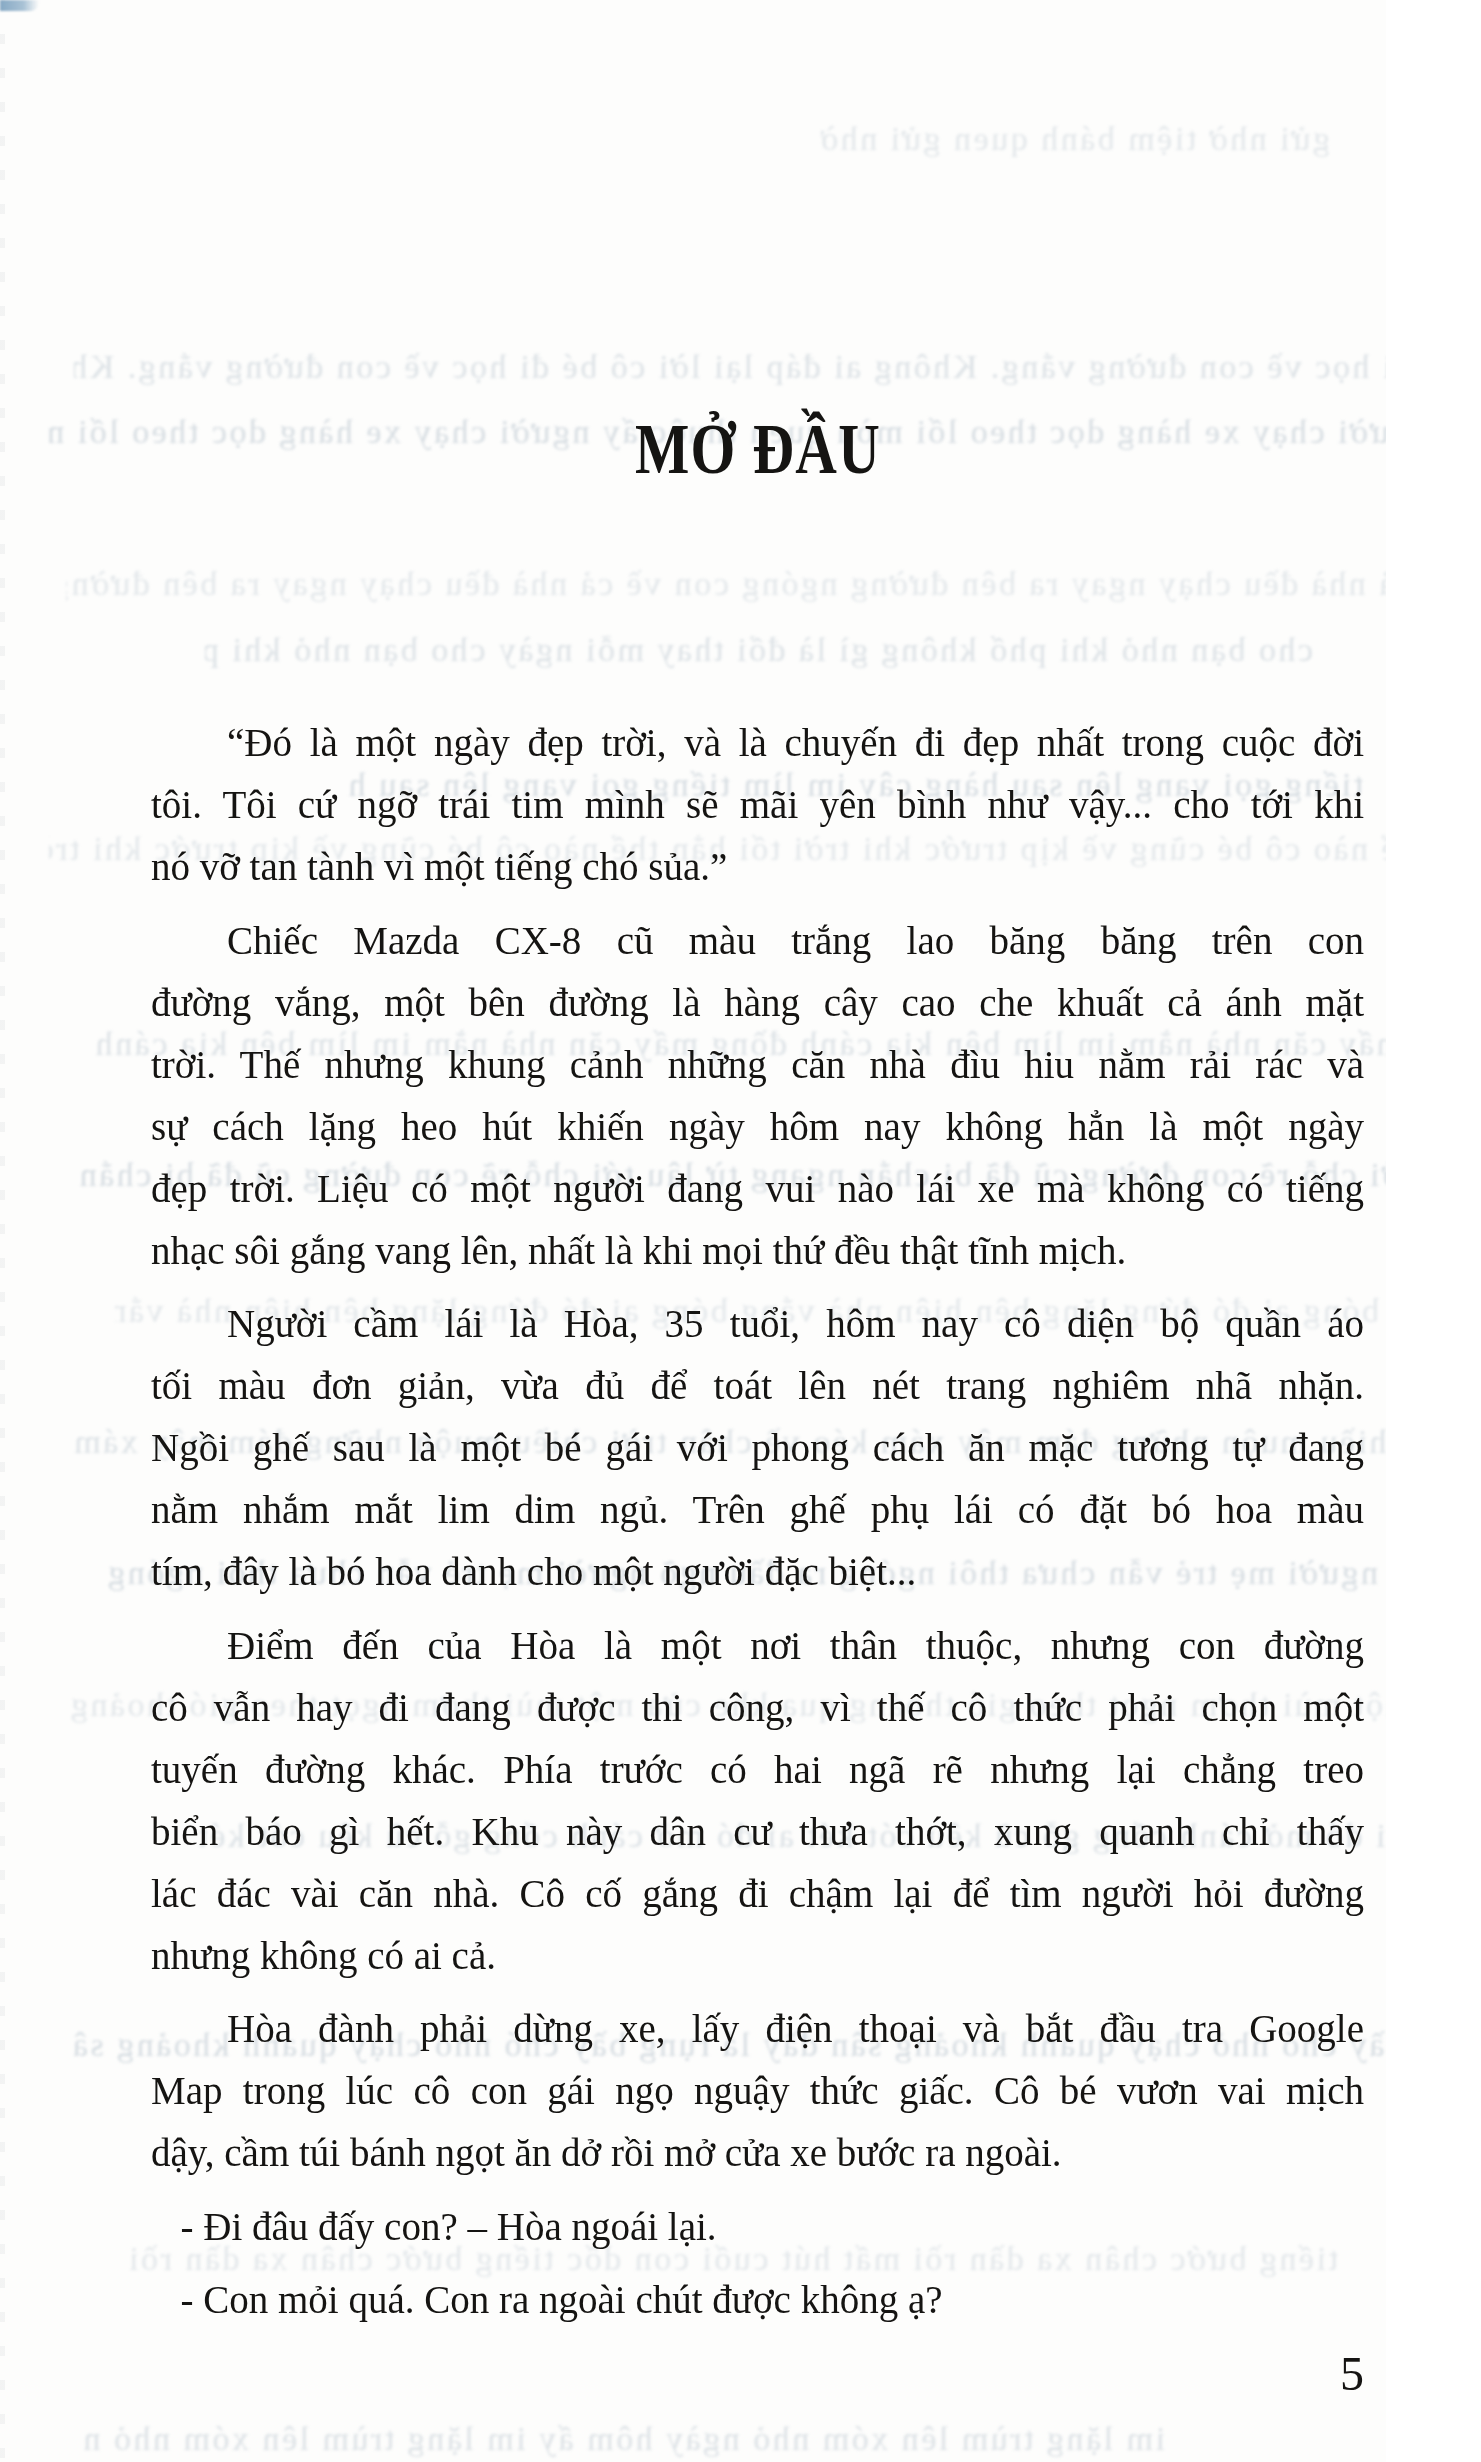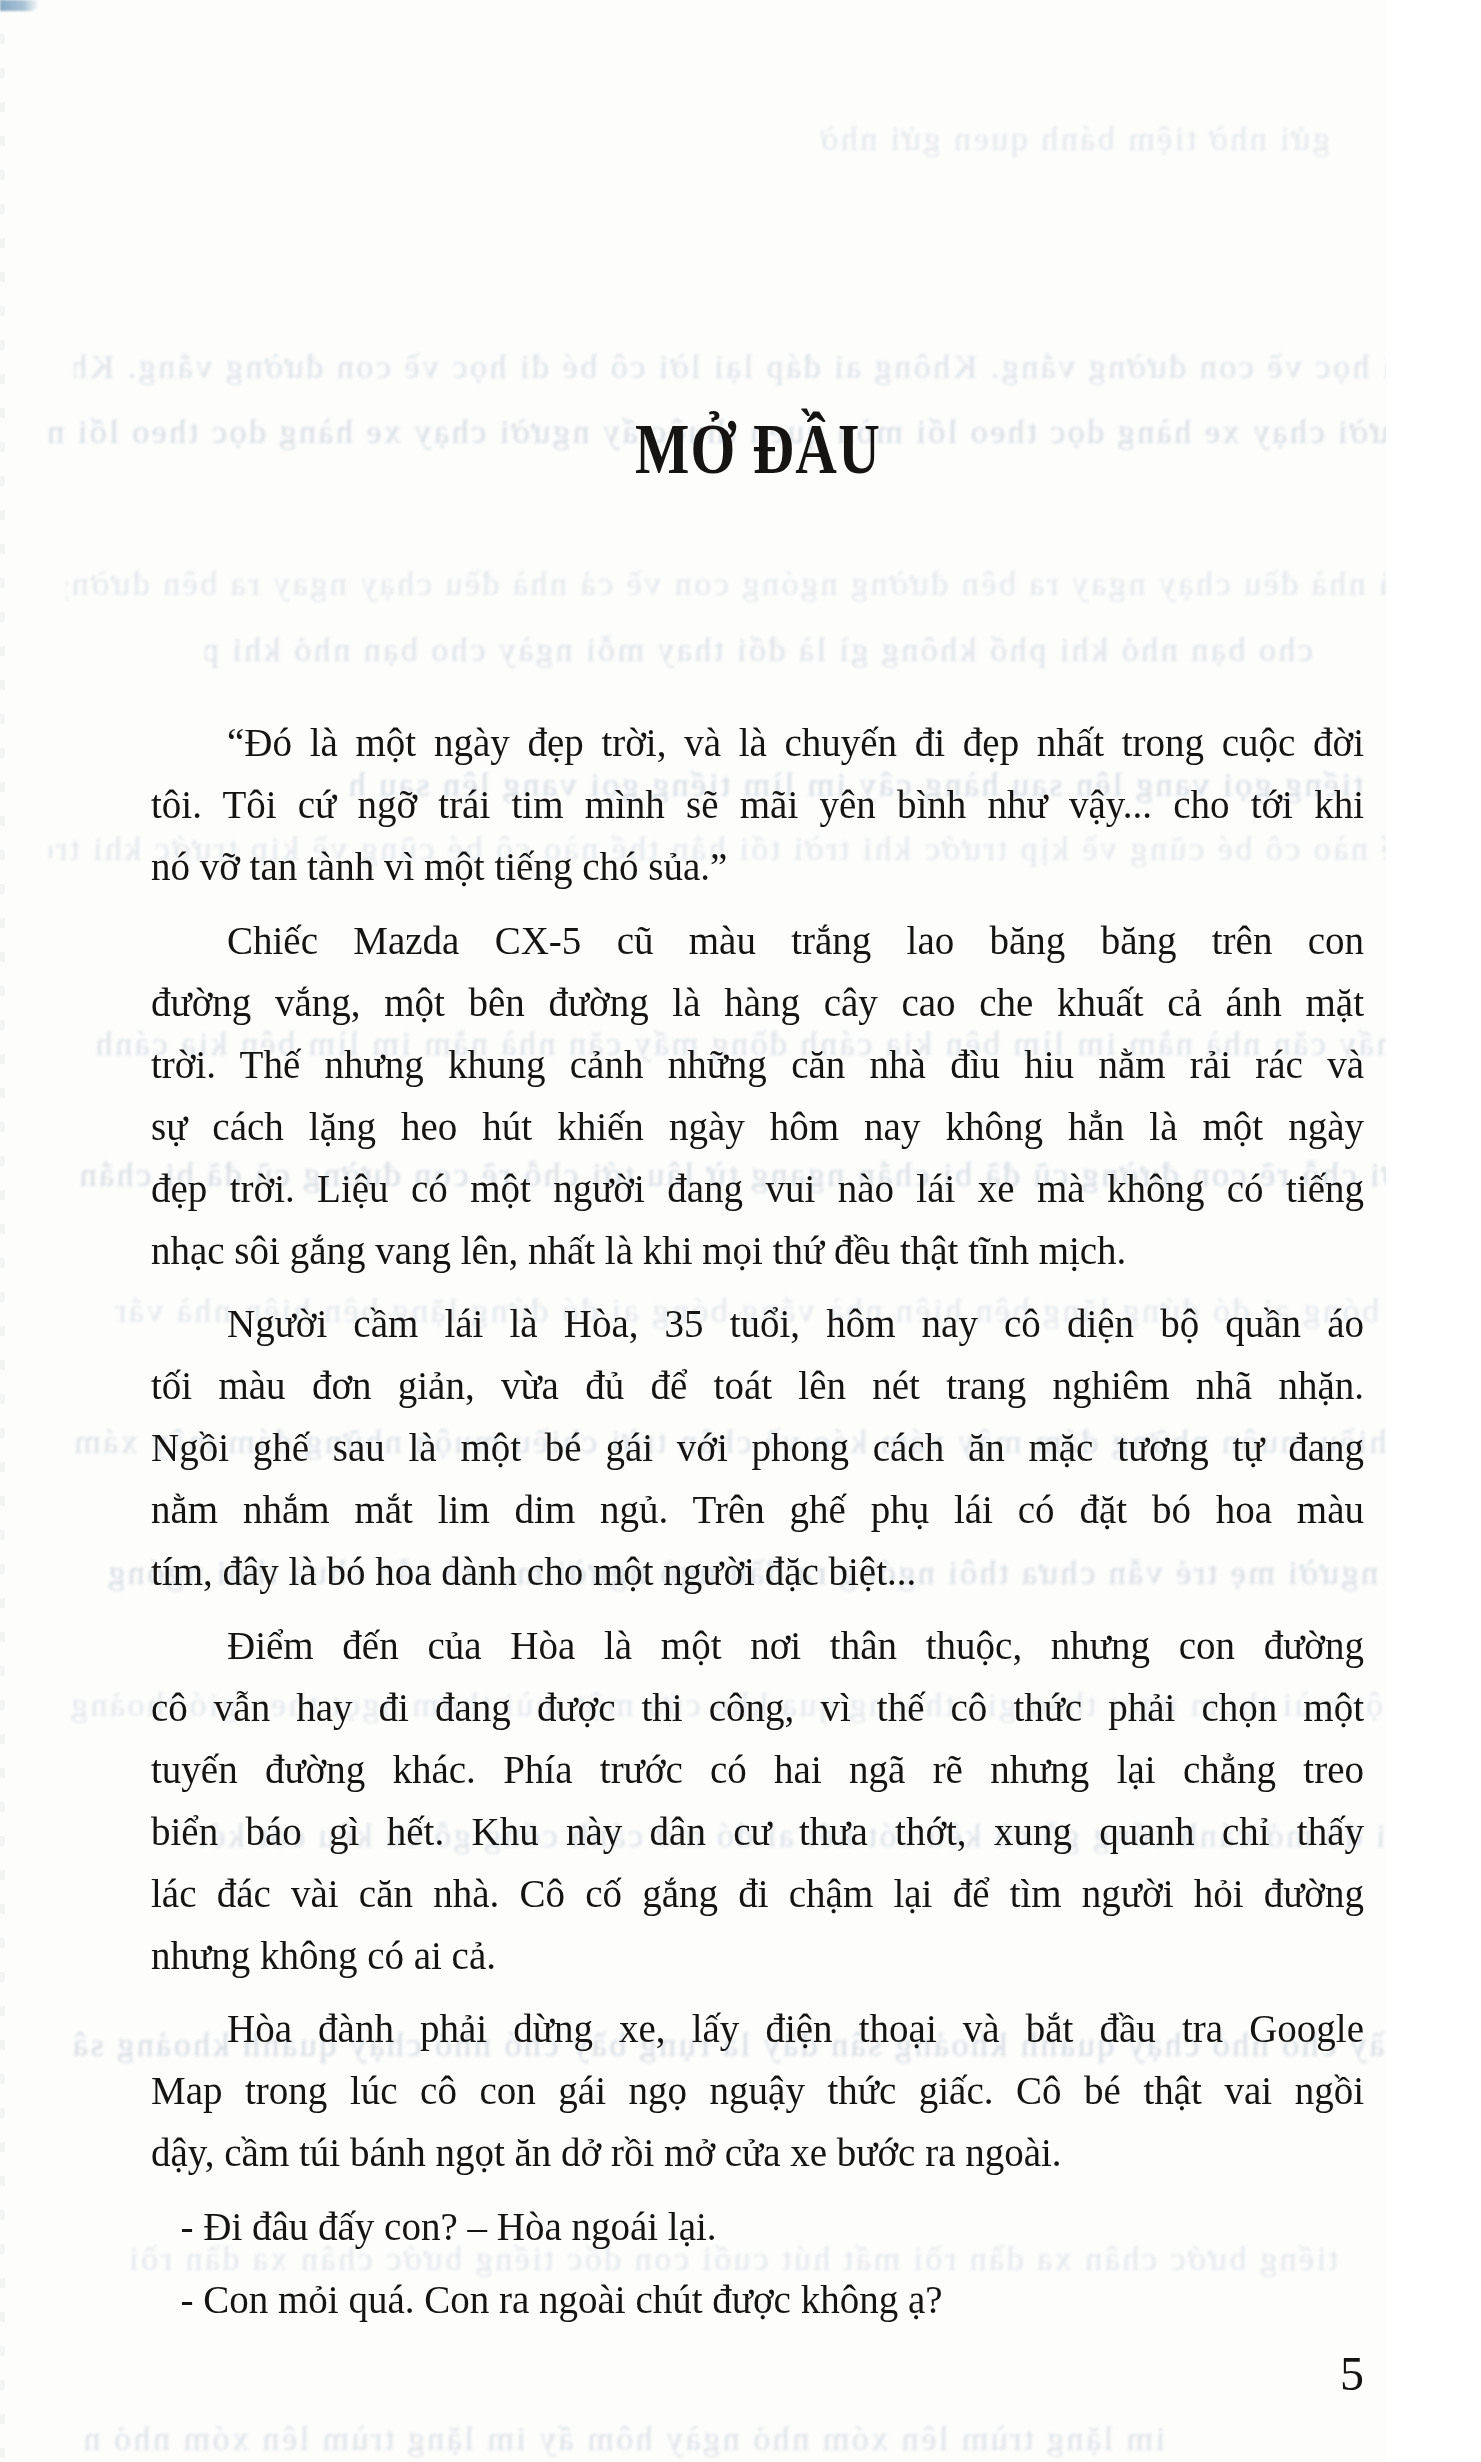--- a/index.html
+++ b/index.html
@@ -129,21 +129,21 @@
 
   <h1 class="title">MỞ ĐẦU</h1>
 
   <main class="textblock" id="content">
       <div class="block quote">
         <div class="line first">“Đó là một ngày đẹp trời, và là chuyến đi đẹp nhất trong cuộc đời</div>
         <div class="line">tôi. Tôi cứ ngỡ trái tim mình sẽ mãi yên bình như vậy... cho tới khi</div>
         <div class="line last">nó vỡ tan tành vì một tiếng chó sủa.”</div>
       </div>
       <div class="block body">
-        <div class="line first">Chiếc Mazda CX-5 cũ màu trắng lao băng băng trên con</div>
+        <div class="line first">Chiếc Mazda CX-8 cũ màu trắng lao băng băng trên con</div>
         <div class="line">đường vắng, một bên đường là hàng cây cao che khuất cả ánh mặt</div>
         <div class="line">trời. Thế nhưng khung cảnh những căn nhà đìu hiu nằm rải rác và</div>
         <div class="line">sự cách lặng heo hút khiến ngày hôm nay không hẳn là một ngày</div>
         <div class="line">đẹp trời. Liệu có một người đang vui nào lái xe mà không có tiếng</div>
         <div class="line last">nhạc sôi gắng vang lên, nhất là khi mọi thứ đều thật tĩnh mịch.</div>
       </div>
       <div class="block body">
         <div class="line first">Người cầm lái là Hòa, 35 tuổi, hôm nay cô diện bộ quần áo</div>
         <div class="line">tối màu đơn giản, vừa đủ để toát lên nét trang nghiêm nhã nhặn.</div>
         <div class="line">Ngồi ghế sau là một bé gái với phong cách ăn mặc tương tự đang</div>
@@ -153,21 +153,21 @@
       <div class="block body">
         <div class="line first">Điểm đến của Hòa là một nơi thân thuộc, nhưng con đường</div>
         <div class="line">cô vẫn hay đi đang được thi công, vì thế cô thức phải chọn một</div>
         <div class="line">tuyến đường khác. Phía trước có hai ngã rẽ nhưng lại chẳng treo</div>
         <div class="line">biển báo gì hết. Khu này dân cư thưa thớt, xung quanh chỉ thấy</div>
         <div class="line">lác đác vài căn nhà. Cô cố gắng đi chậm lại để tìm người hỏi đường</div>
         <div class="line last">nhưng không có ai cả.</div>
       </div>
       <div class="block body">
         <div class="line first">Hòa đành phải dừng xe, lấy điện thoại và bắt đầu tra Google</div>
-        <div class="line">Map trong lúc cô con gái ngọ nguậy thức giấc. Cô bé thật vai ngồi</div>
+        <div class="line">Map trong lúc cô con gái ngọ nguậy thức giấc. Cô bé vươn vai mịch</div>
         <div class="line last">dậy, cầm túi bánh ngọt ăn dở rồi mở cửa xe bước ra ngoài.</div>
       </div>
       <div class="block dialogue">
         <div class="line first last">- Đi đâu đấy con? – Hòa ngoái lại.</div>
       </div>
       <div class="block dialogue">
         <div class="line first last">- Con mỏi quá. Con ra ngoài chút được không ạ?</div>
       </div>
     </main>
 

